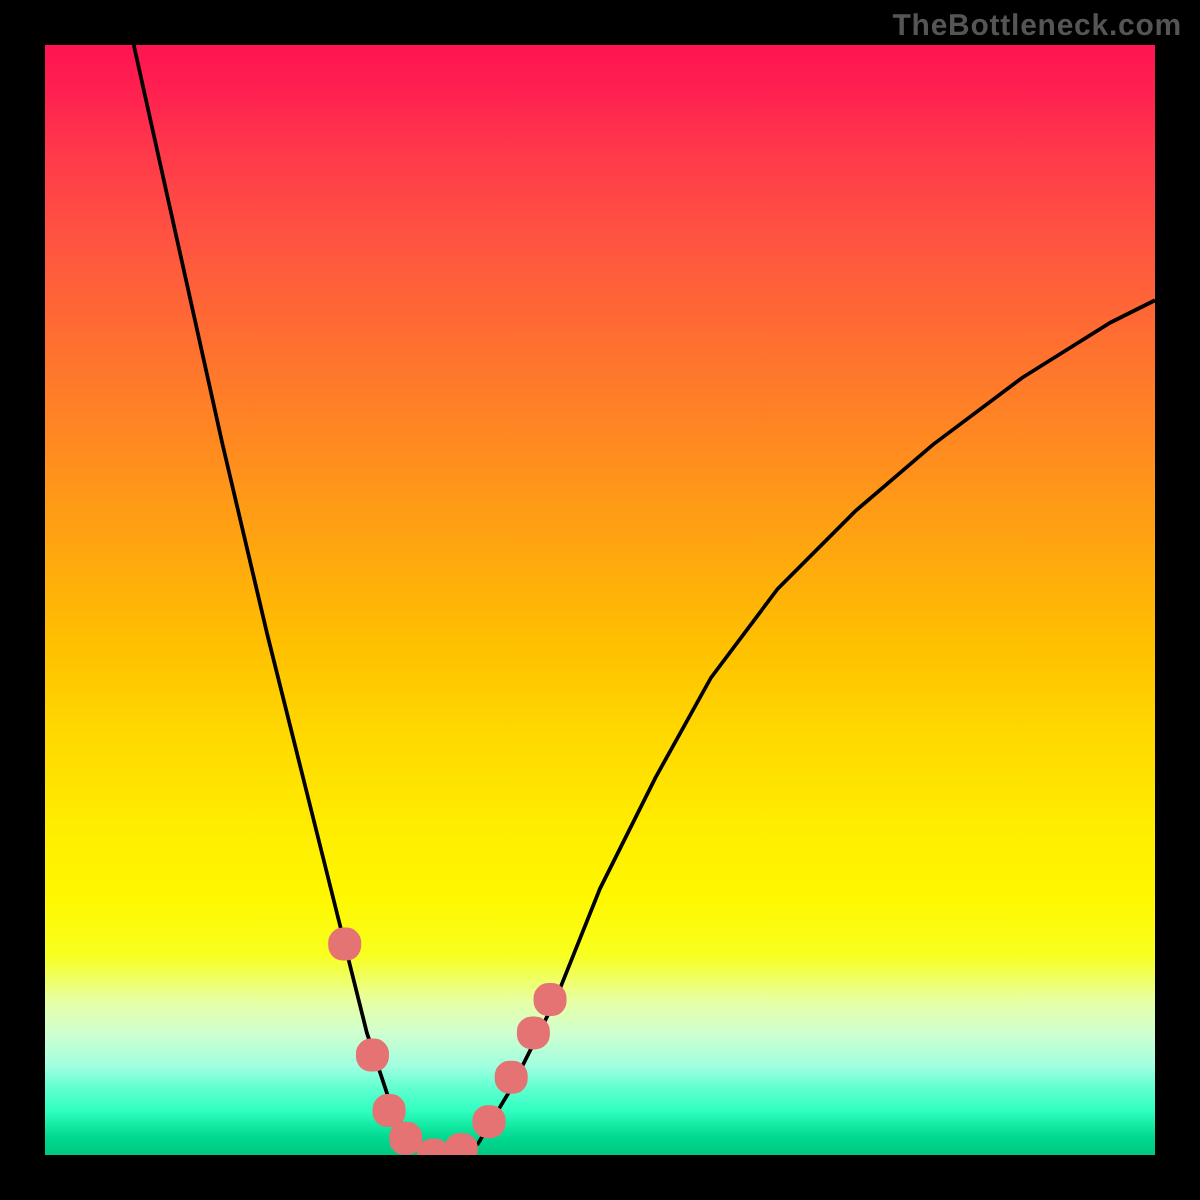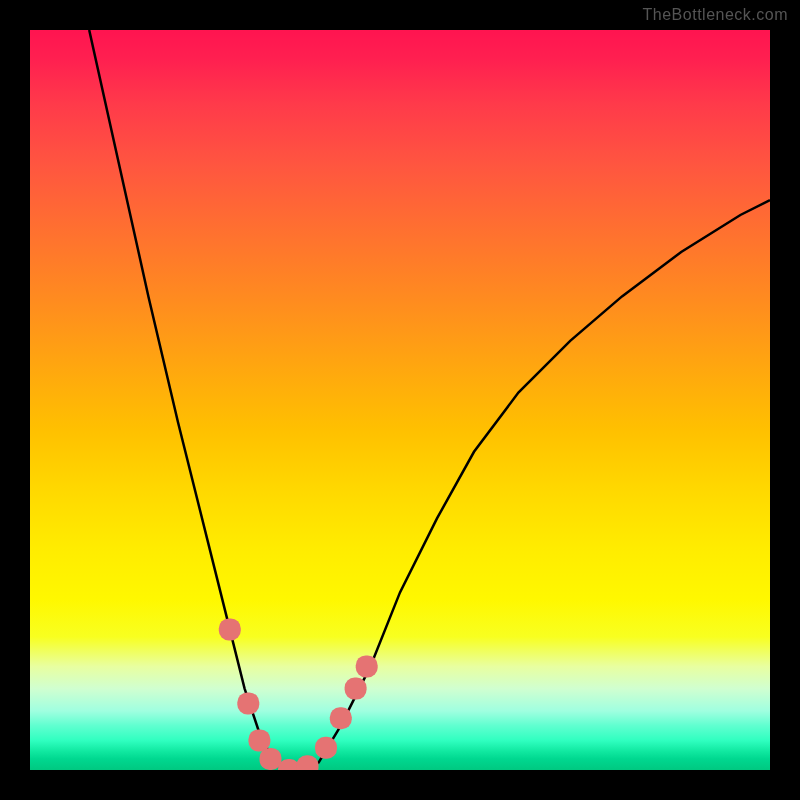--- a/index.html
+++ b/index.html
@@ -9,22 +9,22 @@
     background: #000;
     position: relative;
     overflow: hidden;
     font-family: Arial, sans-serif;
   }
   .watermark {
     position: absolute;
     top: 6px;
     right: 12px;
     color: #555;
-    font-size: 16px;
-    font-weight: 400;
+    font-size: 20px;
+    font-weight: 700;
     letter-spacing: 0.5px;
     z-index: 10;
     text-align: right;
   }
   .plot-area {
     position: absolute;
     left: 30px;
     top: 30px;
     width: 740px;
     height: 740px;

